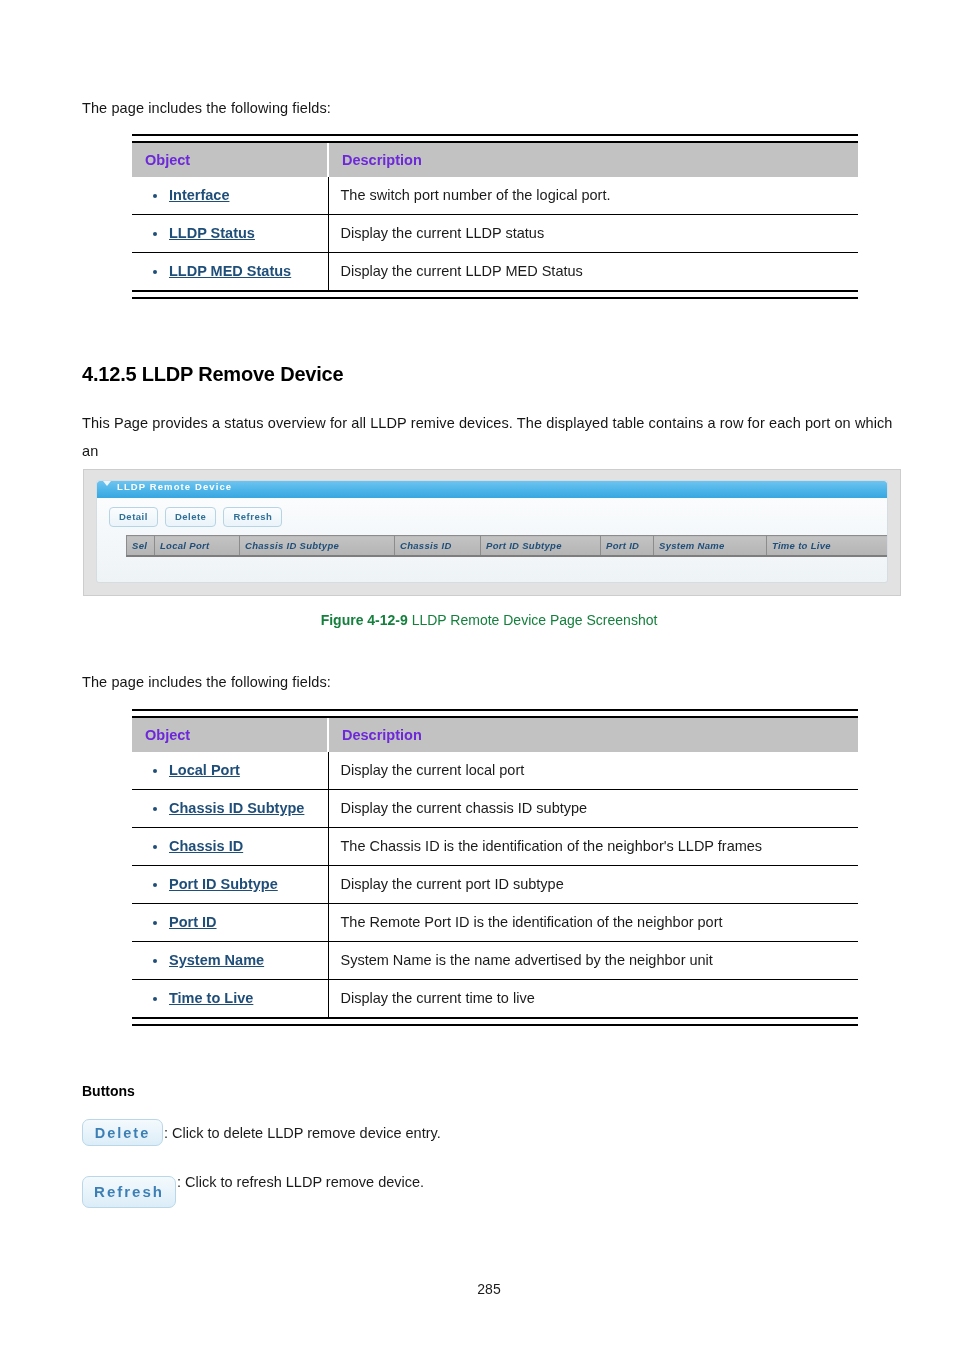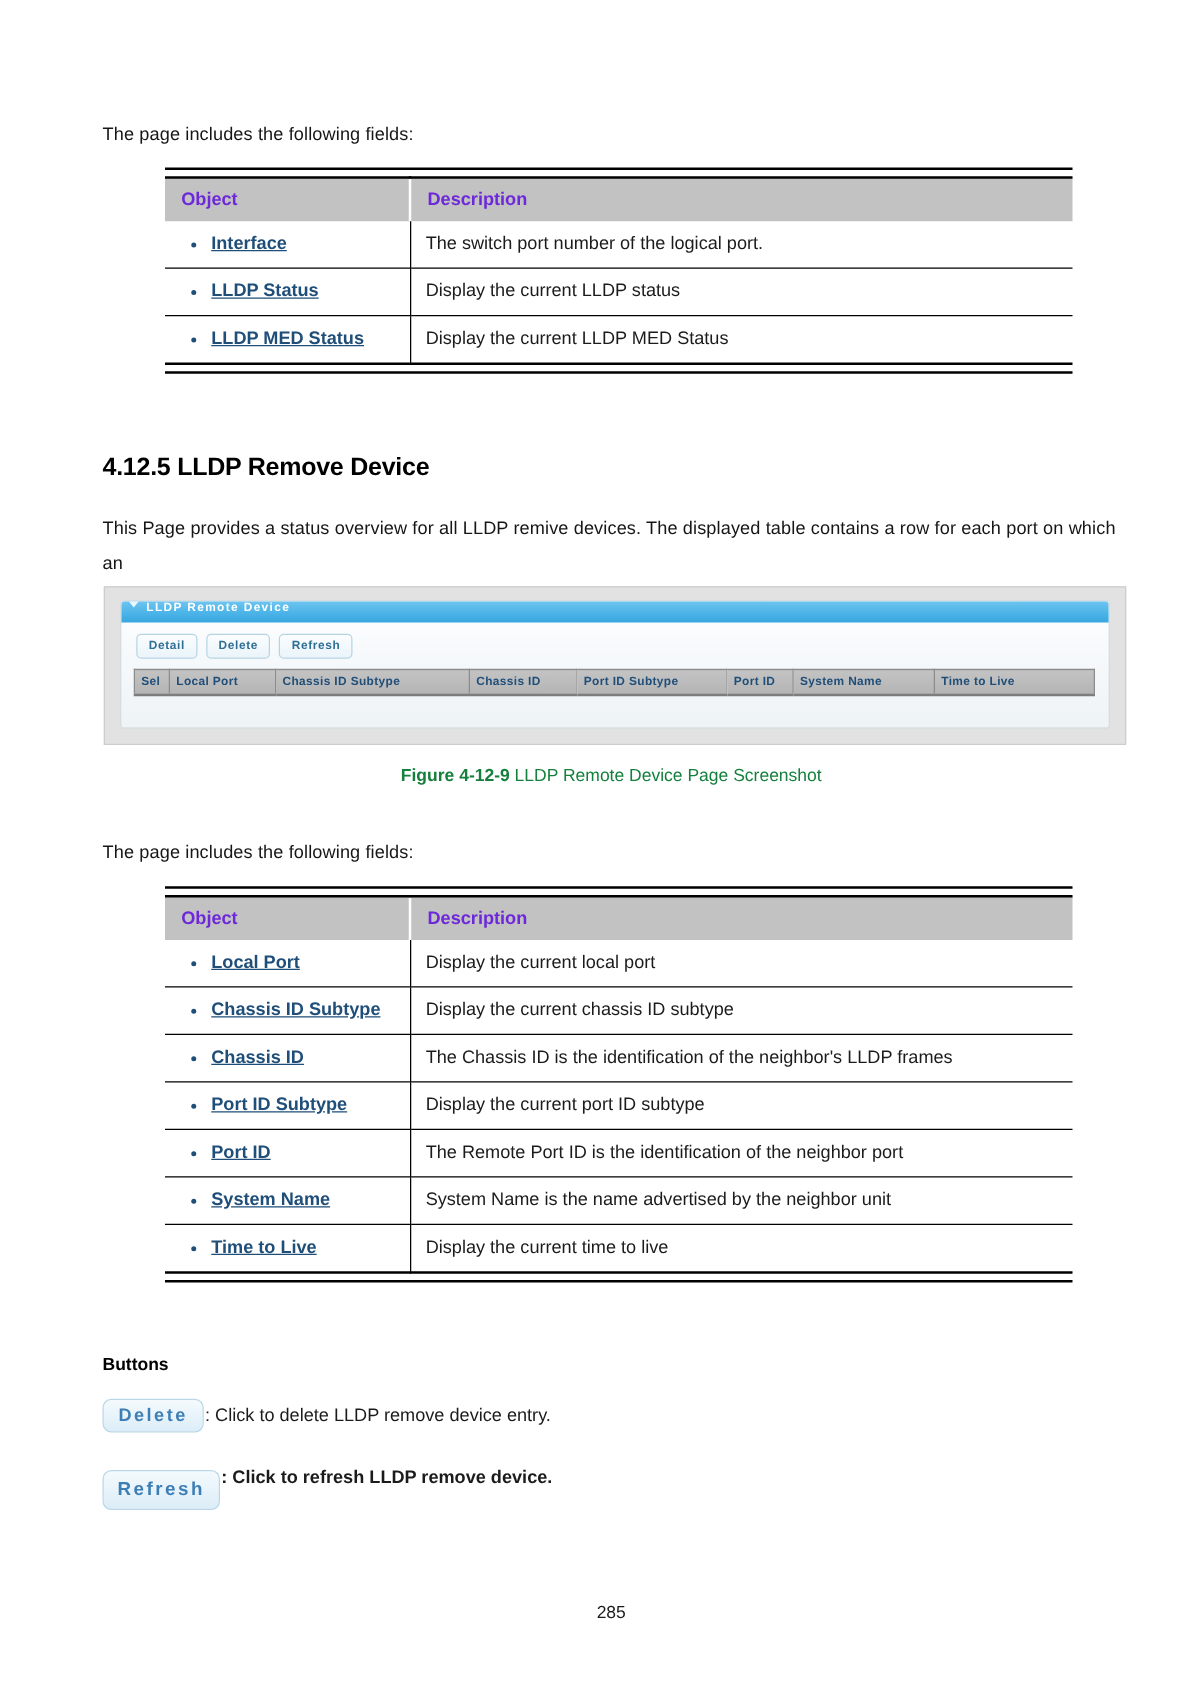--- a/index.html
+++ b/index.html
@@ -161,24 +161,25 @@
     font-weight: bold;
     color: #2f6f96;
     background: linear-gradient(180deg, #fbfdfe 0%, #eaf4fa 100%);
     border: 1px solid #b6d4e4;
     border-radius: 4px;
     padding: 3px 9px 4px 9px;
     letter-spacing: 0.5px;
     line-height: 11px;
   }
   .ui-table {
-    margin-left: 10px;
+    margin-left: 29px;
     margin-right: 12px;
     border-collapse: collapse;
     table-layout: fixed;
+    font-style: italic;
   }
   .ui-table th {
     background: linear-gradient(180deg, #c3c3c3 0%, #b4b4b4 100%);
     border: 1px solid #8c8c8c;
     border-bottom: 2px solid #7d7d7d;
     color: #1f4e79;
     font-size: 9.5px;
     font-weight: bold;
     text-align: left;
     padding: 4px 0 4px 5px;
@@ -227,21 +228,21 @@
   }
   .legend-btn.refresh {
     width: 92px; height: 30px;
     font-size: 15px;
   }
   .legend-text {
     font-size: 14.5px;
     color: #1b1b1b;
     margin-left: 1px;
   }
-  .legend-text.lower { align-self: flex-end; margin-bottom: 19px; font-weight: bold; }
+  .legend-text.lower { align-self: flex-end; margin-bottom: 19px; }
 
   
   .page-num {
     position: absolute;
     width: 954px;
     left: 0;
     text-align: center;
     font-size: 14px;
     color: #1b1b1b;
   }

